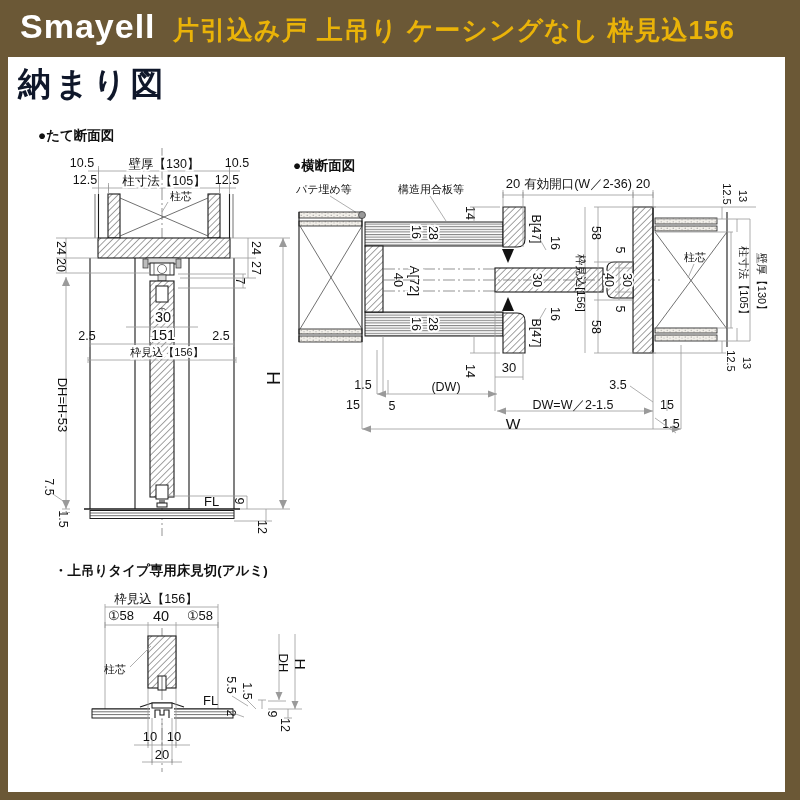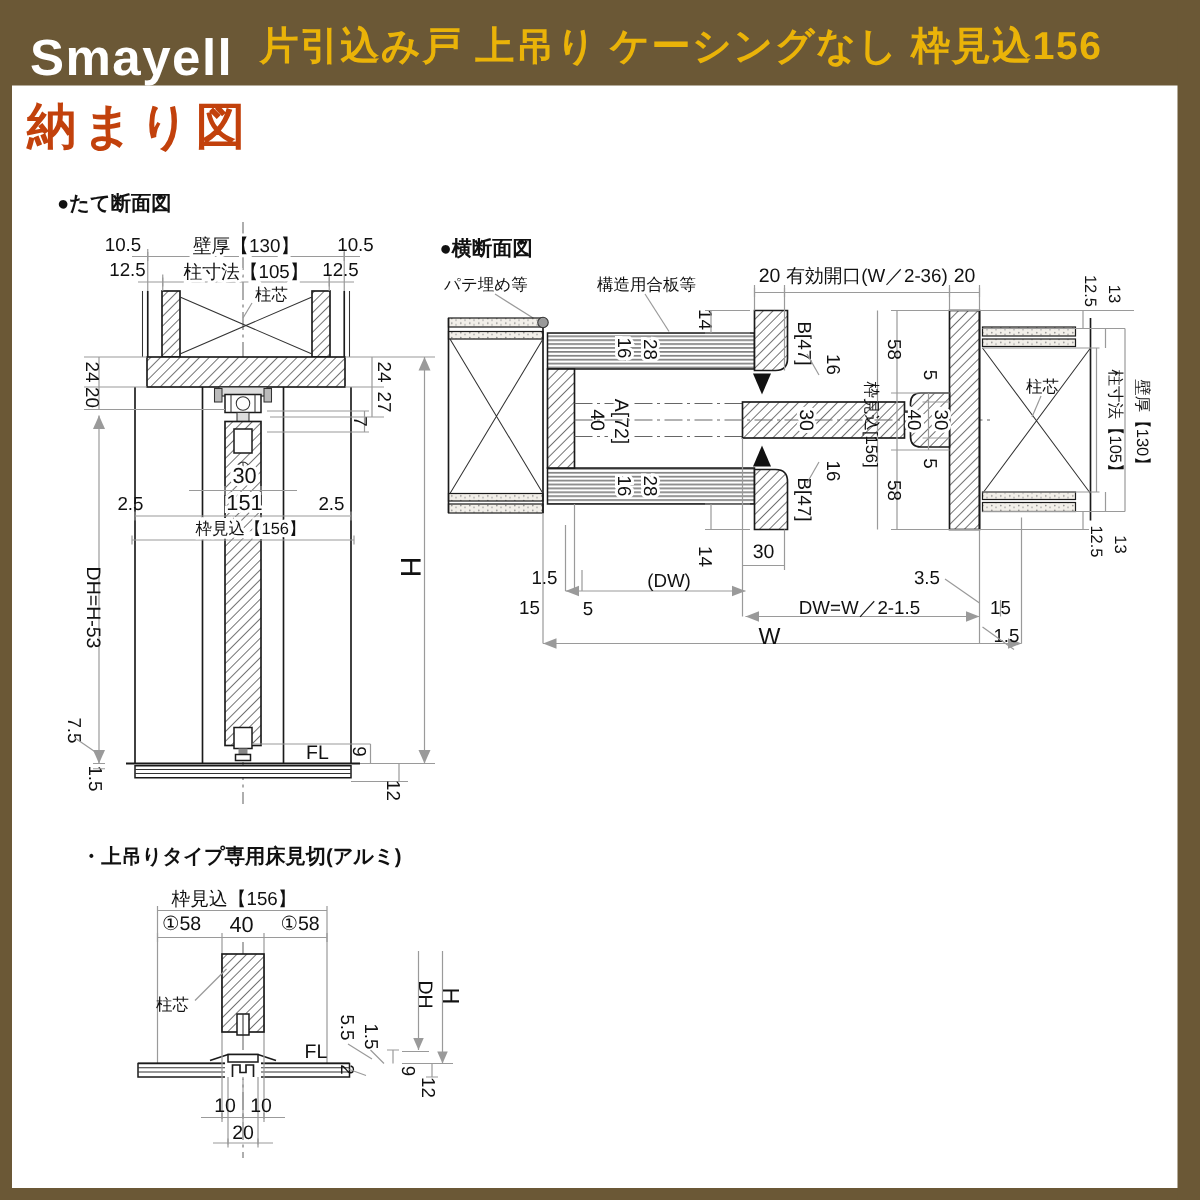--- a/index.html
+++ b/index.html
@@ -2,23 +2,23 @@
 <html><head>
 <meta charset="utf-8">
 <style>
   html,body{margin:0;padding:0;}
   body{width:800px;height:800px;position:relative;background:#fff;
        font-family:"Liberation Sans",sans-serif;overflow:hidden;}
   .frame{position:absolute;inset:0;border-left:8px solid #6b5836;
          border-right:15px solid #6b5836;border-bottom:8px solid #6b5836;
          box-sizing:border-box;pointer-events:none;z-index:5;}
   .hdr{position:absolute;top:0;left:0;width:800px;height:57px;background:#6b5836;z-index:4;}
-  .logo{position:absolute;left:20px;top:20px;font-size:34px;font-weight:bold;color:#fff;letter-spacing:1px;}
+  .logo{position:absolute;left:20px;top:7px;font-size:34px;font-weight:bold;color:#fff;letter-spacing:1px;}
   .ttl{position:absolute;left:173px;top:13px;font-size:26px;font-weight:bold;color:#eab308;letter-spacing:1px;white-space:nowrap;}
-  .h1{position:absolute;left:18px;top:62px;font-size:33px;font-weight:bold;color:#c2410c;letter-spacing:4px;z-index:2;}
+  .h1{position:absolute;left:18px;top:62px;font-size:33px;font-weight:bold;color:#0f172a;letter-spacing:4px;z-index:2;}
   svg.dw{position:absolute;left:0;top:0;z-index:1;}
   svg text{font-family:"Liberation Sans",sans-serif;fill:#111;}
   .sec{font-size:13.5px;font-weight:bold;}
   .t11{font-size:11px;}
   .t12{font-size:12.5px;}
   .t13{font-size:13px;}
   .t14{font-size:14.5px;}
   .t15{font-size:15.5px;}
   .t19{font-size:19px;}
   .halo{stroke:#fff;stroke-width:4px;paint-order:stroke;}

